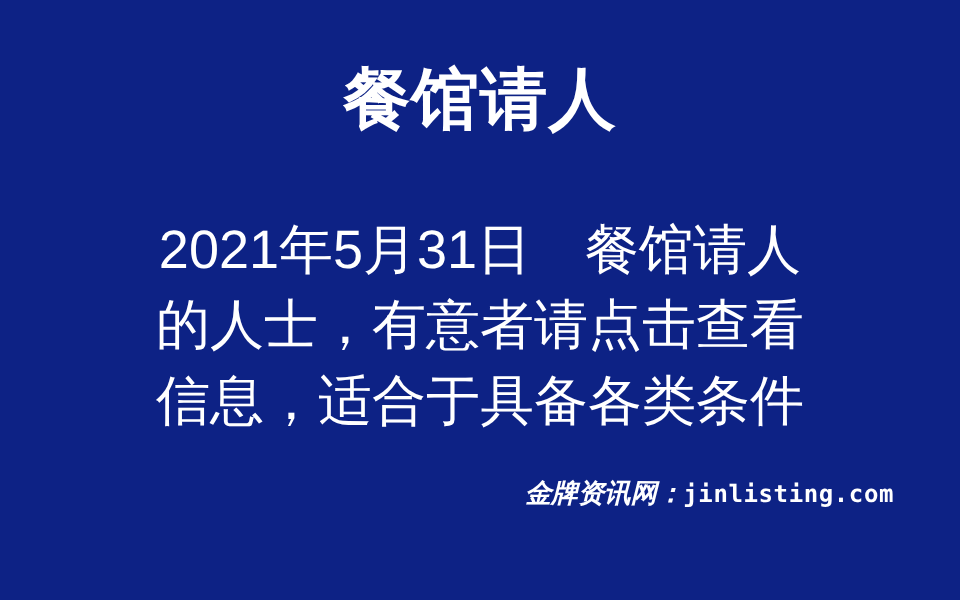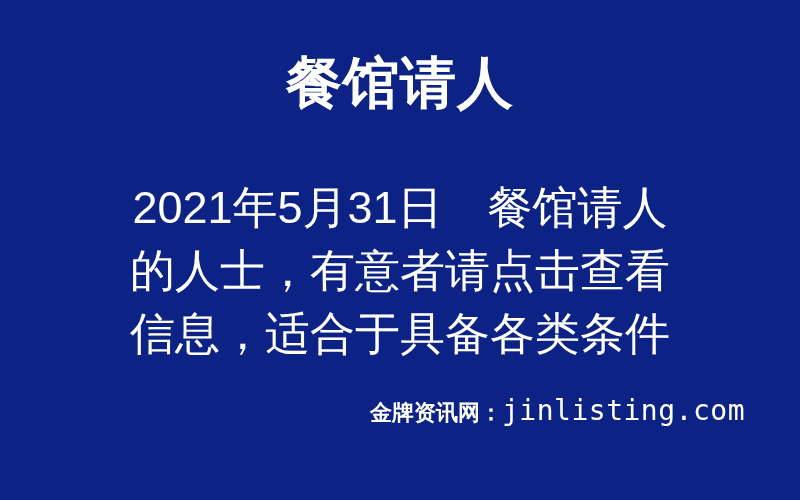--- a/index.html
+++ b/index.html
@@ -66,26 +66,27 @@
     text-align: right;
     color: #ffffff;
     font-size: 22px;
     line-height: 26px;
     white-space: nowrap;
   }
 
   #footer-site {
     font-weight: bold;
     letter-spacing: 0px;
+    font-style: italic;
   }
 
   #footer-url {
     font-family: "DejaVu Sans Mono", "Liberation Mono", monospace;
-    font-weight: normal;
-    font-size: 28px;
+    font-weight: bold;
+    font-size: 20px;
     letter-spacing: 0.5px;
   }
 </style>
 </head>
 <body>
 
 <div id="poster">
 
   <div id="title">餐馆请人</div>
 

